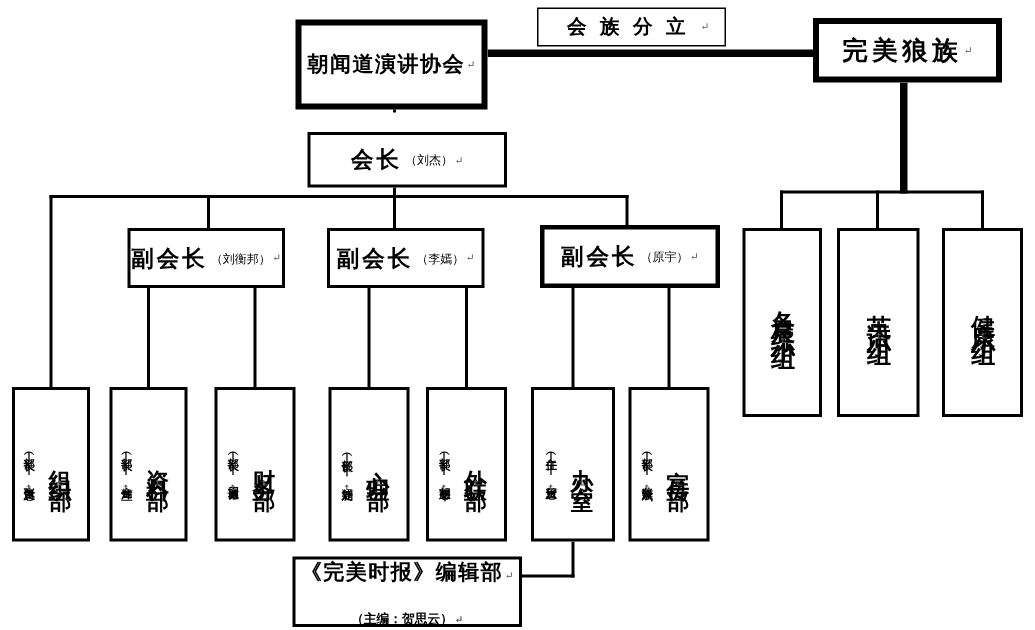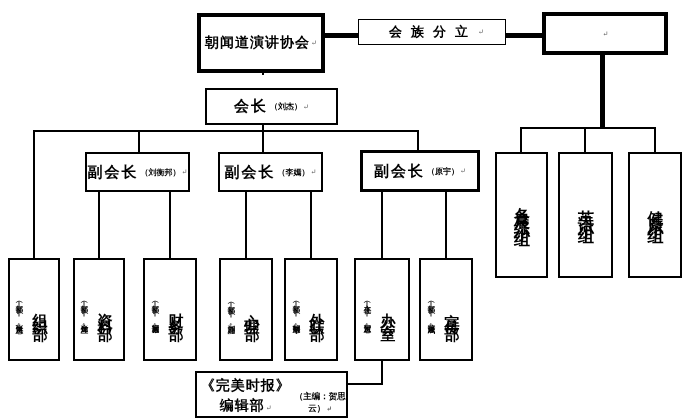--- a/index.html
+++ b/index.html
@@ -12,35 +12,35 @@
     position:absolute;box-sizing:border-box;border:2px solid #000;background:#fff;
     display:flex;align-items:center;justify-content:center;text-align:center;
   }
   .b-thick{border-width:4px;}
   .b-med{border-width:3px;}
   .b-thin{border-width:1.5px;}
   .assoc-label{font-size:14px;font-weight:bold;letter-spacing:1px;}
   .split-label{font-size:13px;font-weight:bold;letter-spacing:9px;padding-left:9px;}
   .wolf-label{font-size:17px;font-weight:bold;letter-spacing:3px;}
   .title-main{font-size:15px;font-weight:bold;letter-spacing:2px;}
-  .subname{font-size:8px;font-weight:bold;margin-left:2px;}
+  .subname{font-size:8px;font-weight:normal;margin-left:2px;}
   .mark{font-size:7px;color:#555;margin-left:1px;}
   .vwrap{
     writing-mode:vertical-rl;text-orientation:mixed;
     height:100%;box-sizing:border-box;padding:6px 3px 0 0;
   }
   .dept-name{font-size:15px;font-weight:bold;letter-spacing:6px;line-height:26px;padding-top:6px;}
   .dept-leader{font-size:7.5px;font-weight:bold;letter-spacing:1px;line-height:15px;padding-top:2px;}
   .vtext-group{
     writing-mode:vertical-rl;text-orientation:mixed;
     font-size:16px;font-weight:bold;letter-spacing:6px;
   }
   .editorial-name{font-size:14px;font-weight:bold;letter-spacing:1px;}
   .editorial-editor{font-size:8.5px;font-weight:bold;margin-top:16px;}
-  .stack-col{display:flex;flex-direction:row;align-items:center;justify-content:center;}
+  .stack-col{display:flex;flex-direction:column;align-items:center;justify-content:center;}
 </style>
 </head>
 <body>
 
 <div class="canvas">
 
   <div class="line" style="left:325px;top:33px;width:217px;height:5px;"></div>
   <div class="line" style="left:262px;top:57px;width:2px;height:18px;"></div>
   <div class="line" style="left:262px;top:112px;width:2px;height:40px;"></div>
   <div class="line" style="left:33px;top:130px;width:386px;height:2px;"></div>
@@ -59,26 +59,27 @@
   <div class="line" style="left:584px;top:127px;width:2px;height:25px;"></div>
   <div class="line" style="left:654px;top:127px;width:2px;height:25px;"></div>
   <div class="line" style="left:381px;top:361px;width:2px;height:24px;"></div>
   <div class="line" style="left:348px;top:383px;width:35px;height:2px;"></div>
 
   <div class="box b-thick" style="left:197px;top:13px;width:128px;height:60px;">
     <span class="assoc-label">朝闻道演讲协会</span>
       <span class="mark">↵</span>
   </div>
 
-  <div class="box b-thin" style="left:358px;top:19px;width:148px;height:26px;">
+  <div class="box b-thin" style="left:358px;top:5px;width:126px;height:26px;">
     <span class="split-label">会族分立</span>
       <span class="mark">↵</span>
   </div>
 
   <div class="box b-thick" style="left:542px;top:12px;width:126px;height:43px;">
+    <span class="wolf-label">完美狼族</span>
       <span class="mark">↵</span>
   </div>
 
   <div class="box" style="left:205px;top:88px;width:133px;height:37px;">
     <span class="title-main">会长</span>
       <span class="subname">（刘杰）</span>
       <span class="mark">↵</span>
   </div>
 
   <div class="box" style="left:85px;top:152px;width:105px;height:40px;">

